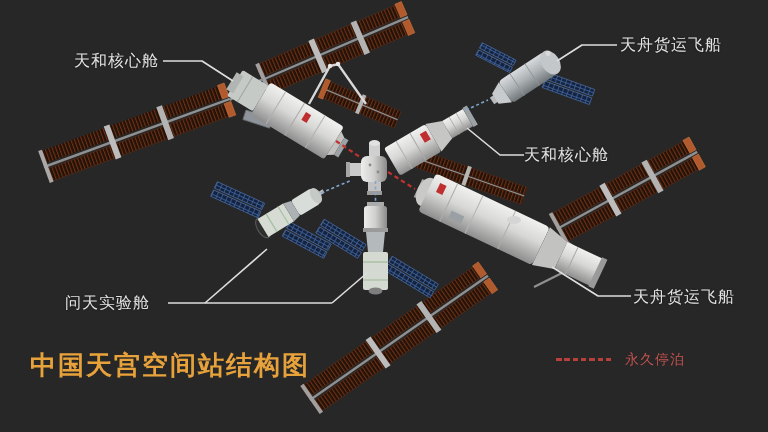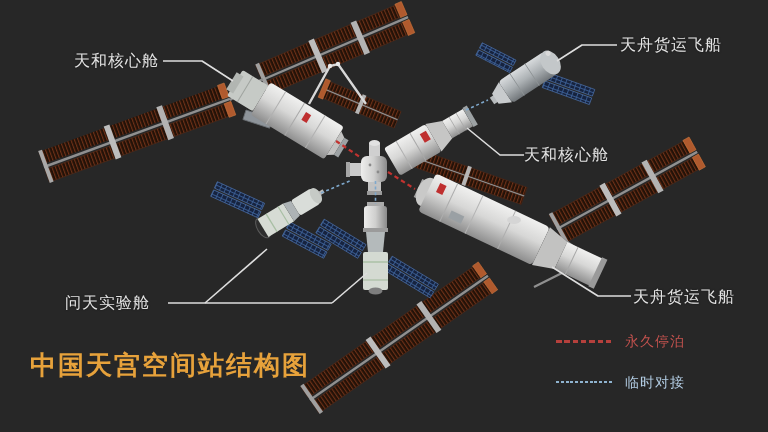--- a/index.html
+++ b/index.html
@@ -11,21 +11,21 @@
   #art{position:absolute;left:0;top:0;width:768px;height:432px;}
   .lbl{
     position:absolute;color:#e3e3e3;font-size:16px;letter-spacing:1px;
     white-space:nowrap;line-height:1;text-shadow:0 0 2px rgba(0,0,0,.6);text-align:center;
   }
   #title{
     position:absolute;left:30px;top:352px;font-size:26px;font-weight:bold;
     letter-spacing:2px;color:#e7a23b;white-space:nowrap;line-height:1;text-align:right;
   }
   .legend-row{position:absolute;left:556px;display:flex;align-items:center;}
-  #legend-permanent{top:334px;align-items:center;}
+  #legend-permanent{top:352px;align-items:center;}
   #legend-temporary{top:375px;}
   .dash-swatch{width:58px;margin-right:11px;}
   #legend-permanent .dash-swatch{
     height:3px;
     background:repeating-linear-gradient(90deg,#b5403c 0 5.5px,transparent 5.5px 8.3px);
   }
   #legend-temporary .dash-swatch{
     height:2px;
     background:repeating-linear-gradient(90deg,#8fb3cf 0 3px,transparent 3px 4.8px);
   }
@@ -276,18 +276,14 @@
   <div class="lbl" style="left:524px;top:147px">天和核心舱</div>
   <div class="lbl" style="left:65px;top:295px">问天实验舱</div>
   <div class="lbl" style="left:633px;top:289px">天舟货运飞船</div>
 
   <div id="title">中国天宫空间站结构图</div>
 
   <div class="legend-row" id="legend-permanent">
     <span class="dash-swatch"></span>
     <span class="legend-text">永久停泊</span>
   </div>
-  <div class="legend-row" id="legend-temporary">
-    <span class="dash-swatch"></span>
-    <span class="legend-text">临时对接</span>
-  </div>
 
 </div>
 
 </body></html>

